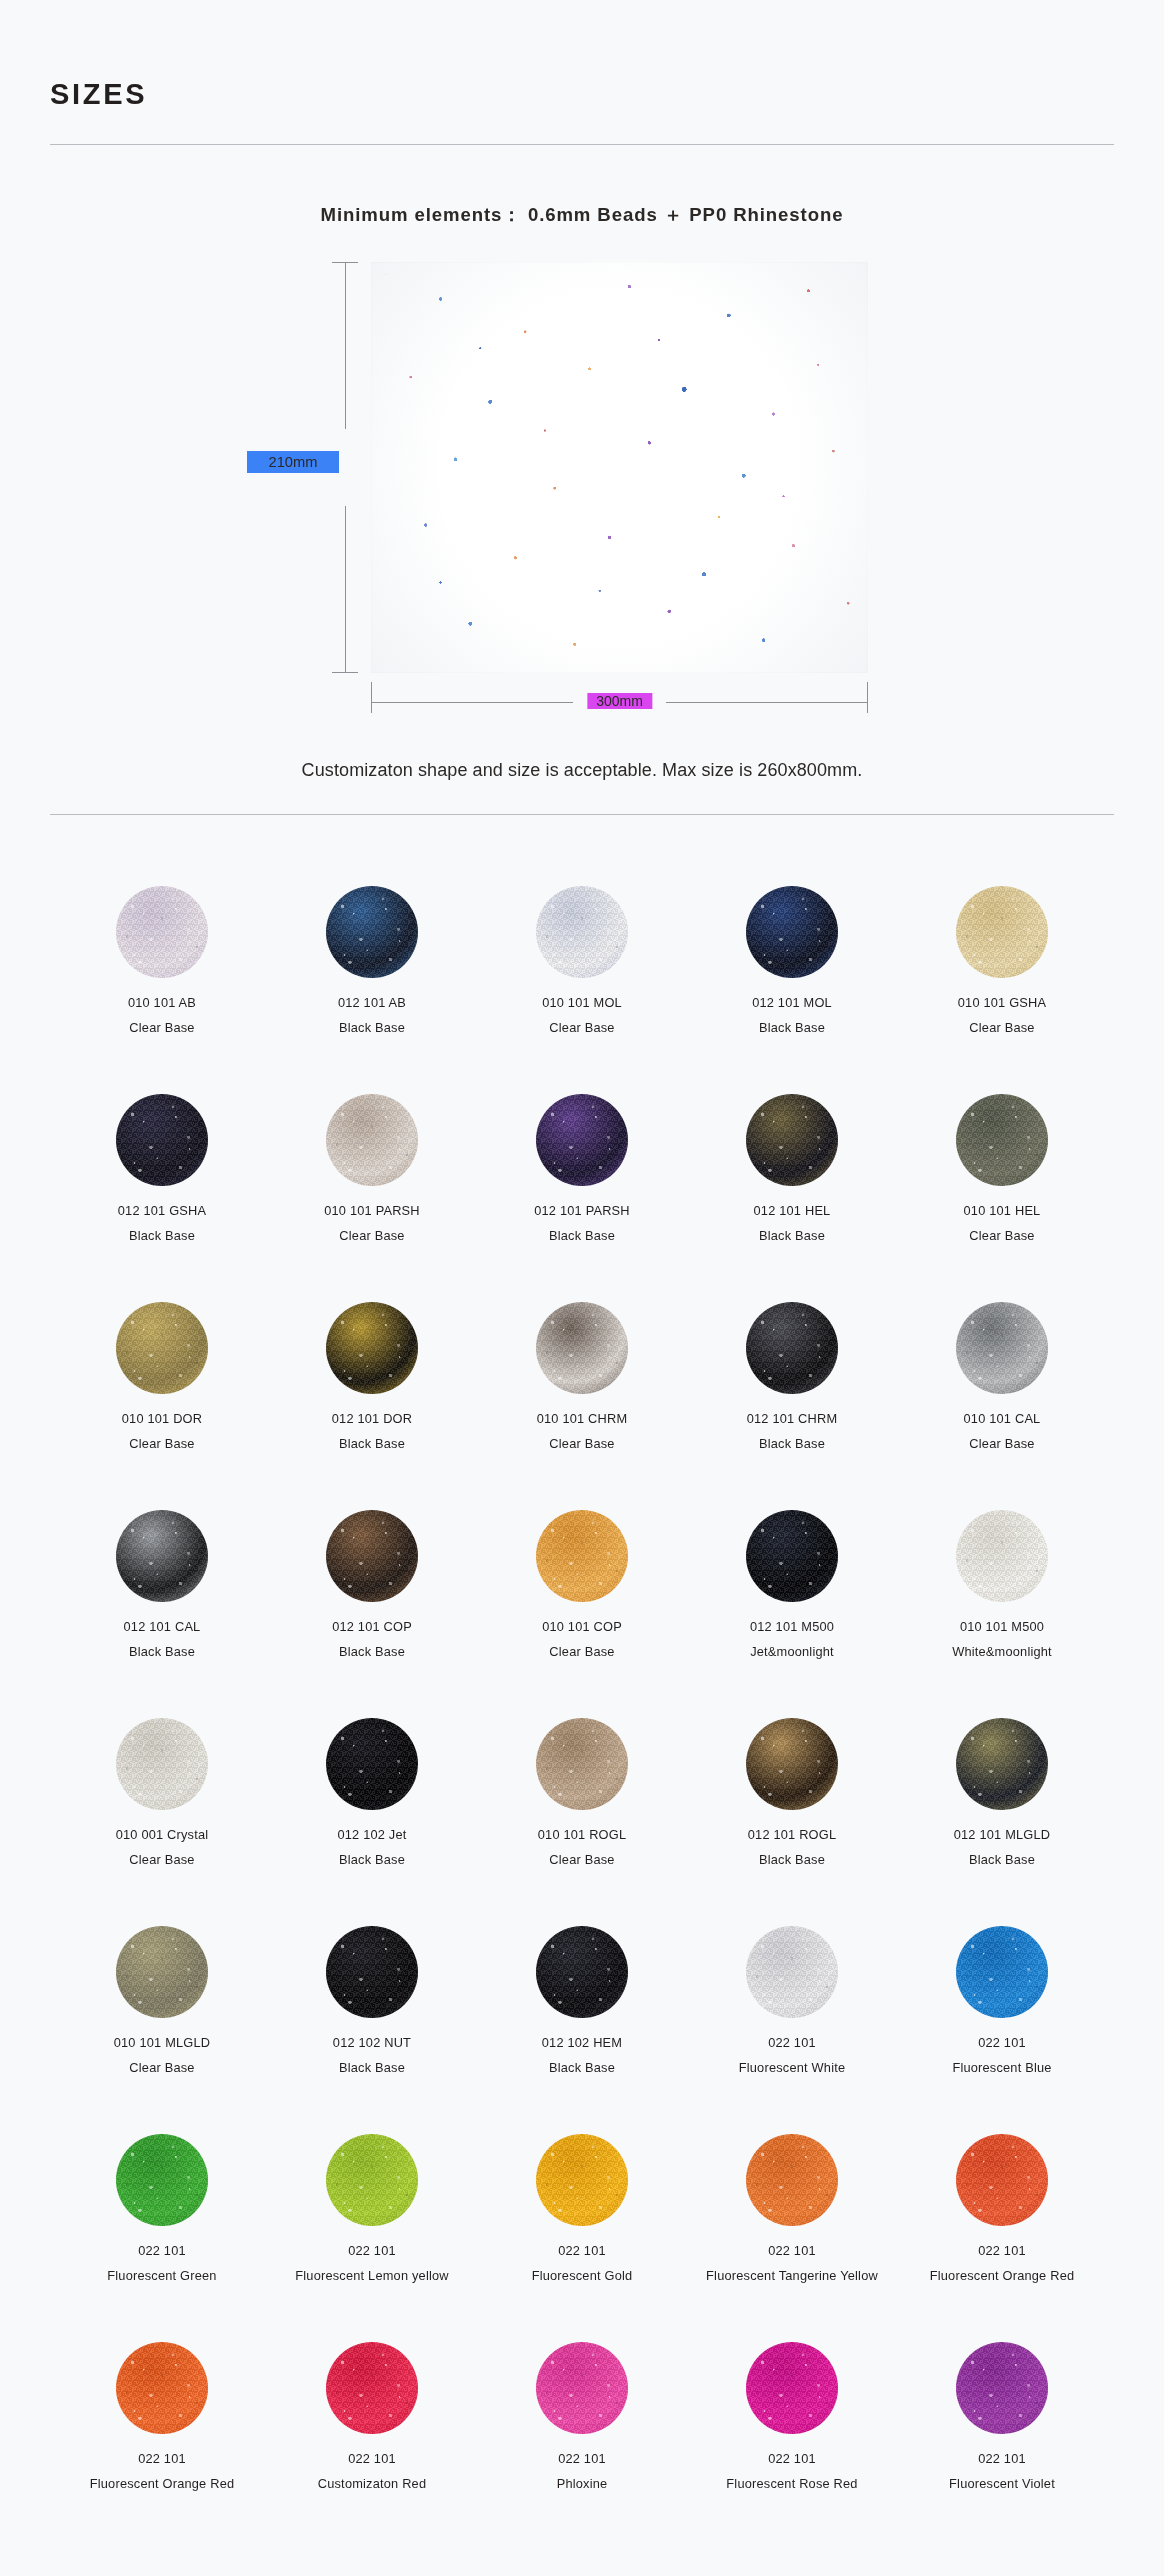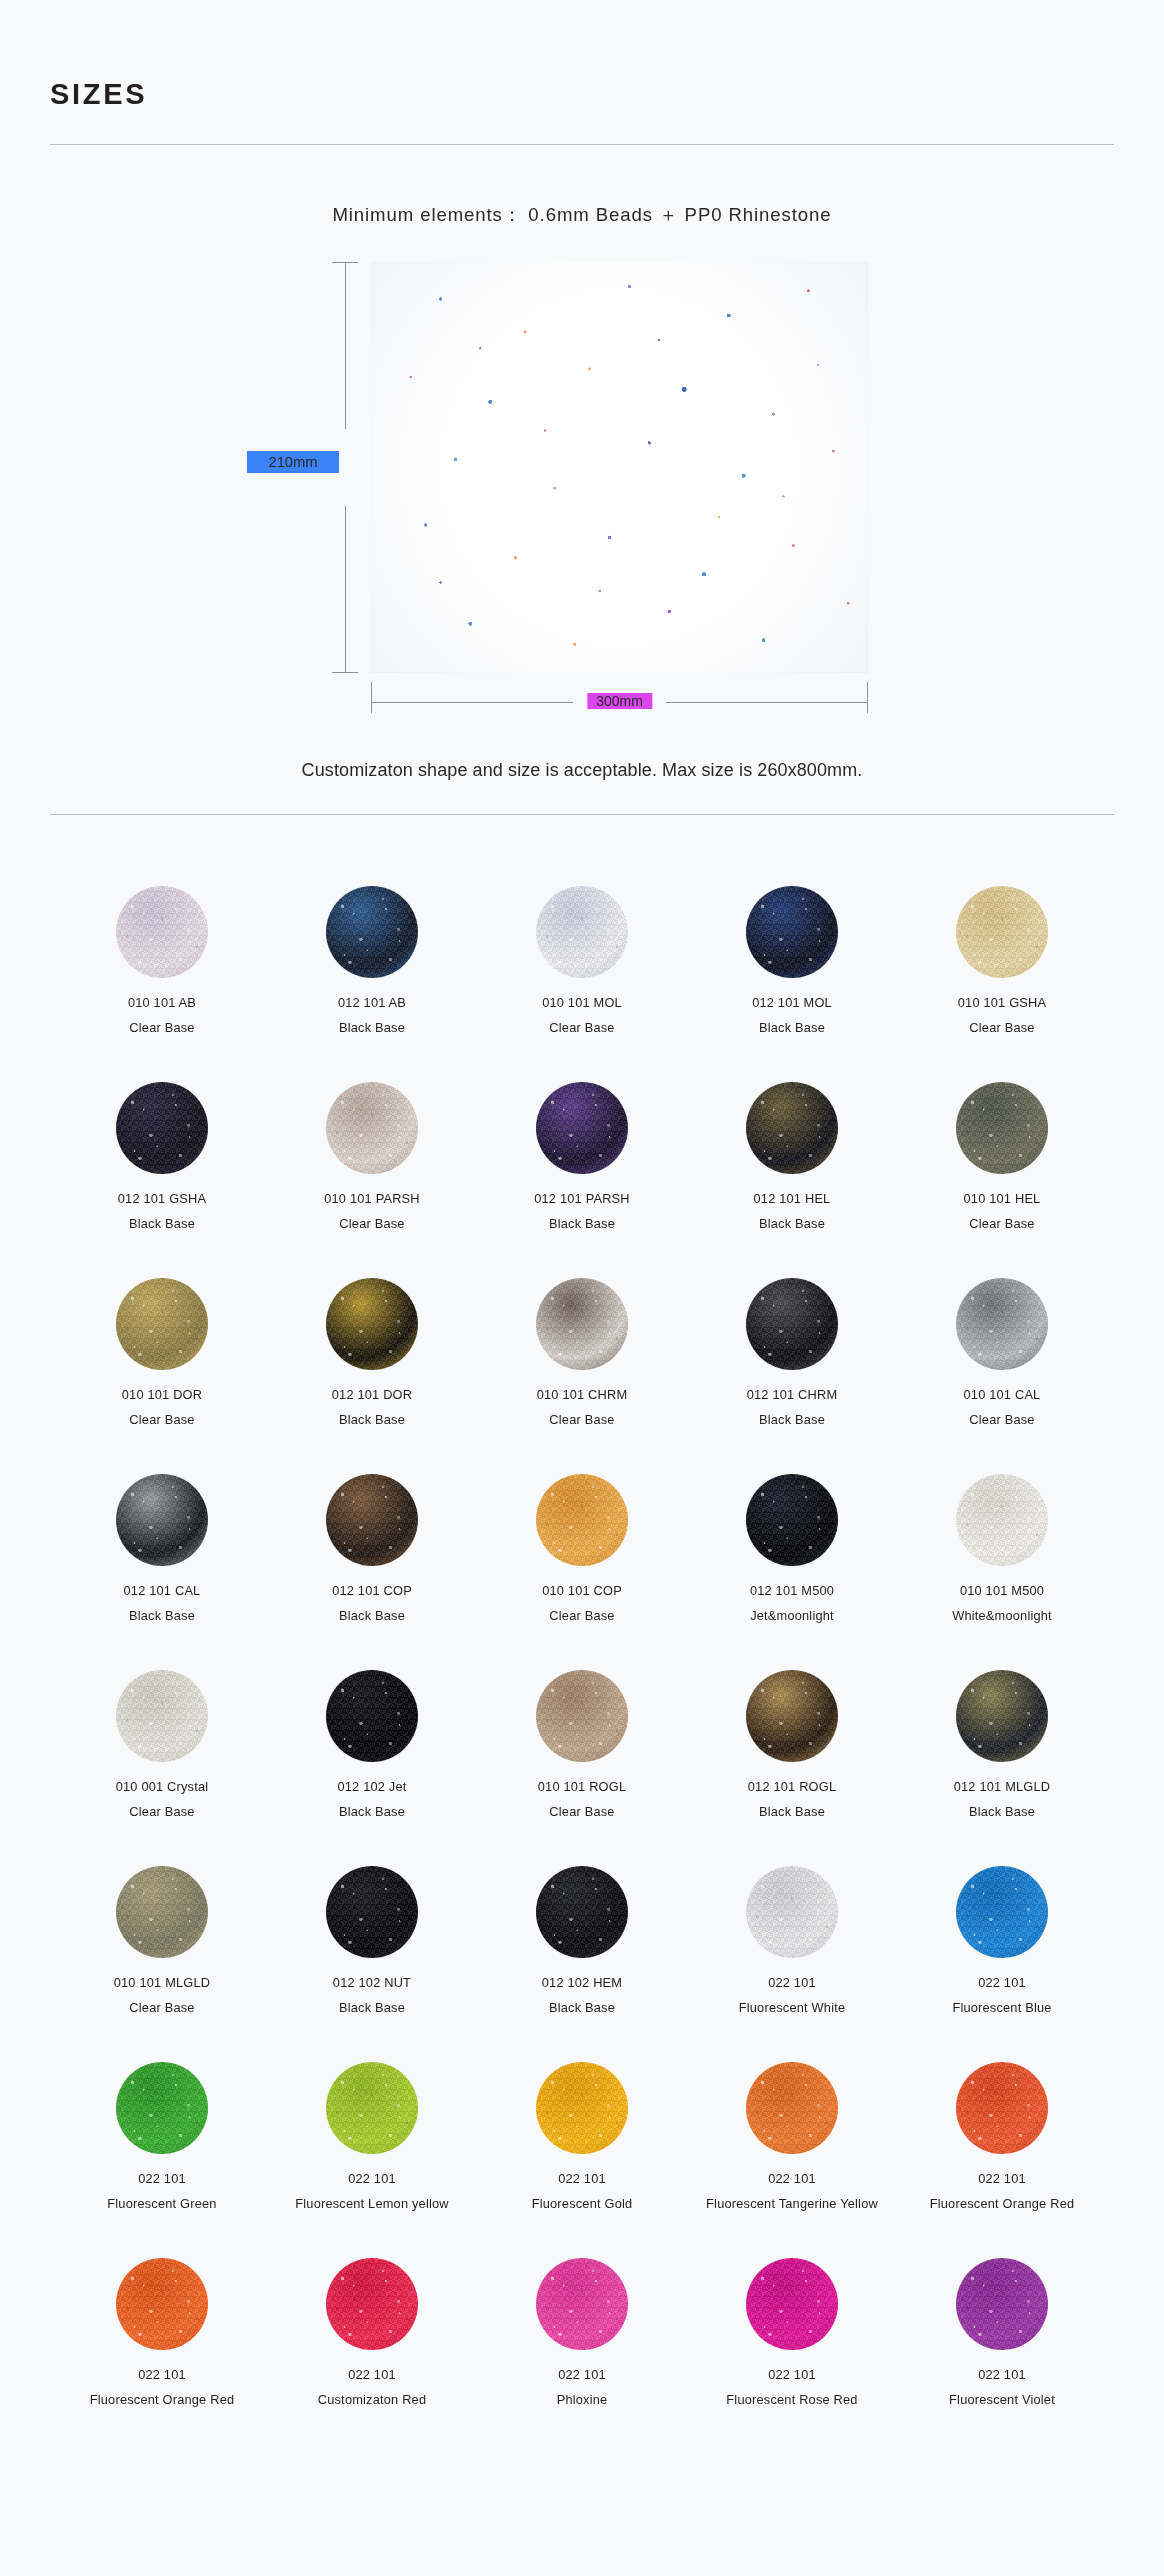--- a/index.html
+++ b/index.html
@@ -27,21 +27,21 @@
   }
 
   
   .sizes-wrap { padding: 0 50px; }
   .min-elements {
     text-align: center;
     font-size: 18.6px;
     letter-spacing: 0.9px;
     color: #2b2826;
     margin-top: 57px;
-    font-weight: 400;
+    font-weight: 700;
   }
 
   .diagram {
     position: relative;
     margin: 26px auto 0 auto;
     width: 652px;
     height: 458px;
   }
 
   
@@ -160,21 +160,21 @@
     margin-top: 48px;
     letter-spacing: 0.1px;
   }
 
   
   .colors-grid {
     display: grid;
     grid-template-columns: repeat(5, 1fr);
     padding: 0 57px;
     margin-top: 48px;
-    row-gap: 4px;
+    row-gap: 16px;
   }
   .swatch-cell {
     display: flex;
     flex-direction: column;
     align-items: center;
     padding: 23px 3.1px 20px 3.1px;
   }
   .swatch-disc {
     width: 92px; height: 92px;
     border-radius: 50%;

